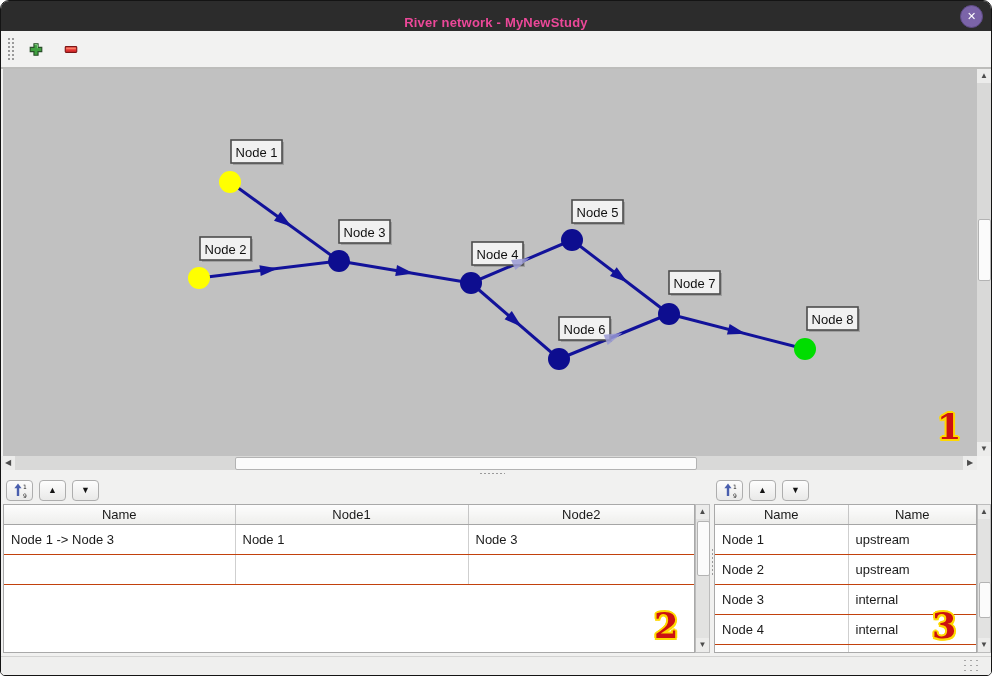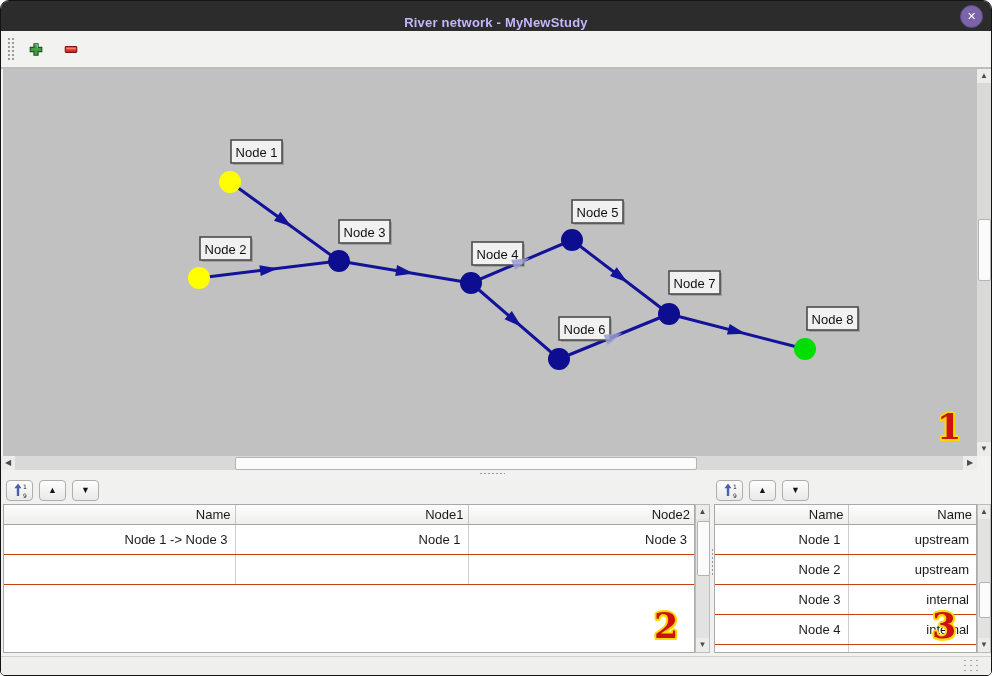--- a/index.html
+++ b/index.html
@@ -1,20 +1,20 @@
 <!DOCTYPE html>
 <html><head>
 <meta charset="utf-8">
 <style>
   html,body{margin:0;padding:0;background:#ffffff;font-family:"Liberation Sans","DejaVu Sans",sans-serif;}
   .window{position:relative;width:990px;height:674px;border:1px solid #141414;border-radius:9px 9px 5px 5px;overflow:hidden;background:#f1f1f0;}
 
   
   .titlebar{position:absolute;left:0;top:0;width:100%;height:30px;background:#2c2c2c;display:flex;align-items:center;justify-content:center;}
-  .titlebar .title{color:#c4b5fd;font-size:13px;font-weight:bold;letter-spacing:.2px;margin-top:13px;}
+  .titlebar .title{color:#ec4899;font-size:13px;font-weight:bold;letter-spacing:.2px;margin-top:13px;}
   .close-btn{position:absolute;right:8px;top:4px;width:21px;height:21px;border-radius:50%;background:#7b64a8;border:1px solid #5e4b85;display:flex;align-items:center;justify-content:center;cursor:pointer;}
   .close-btn span{color:#ffffff;font-size:11px;font-weight:bold;line-height:1;}
 
   
   .toolbar{position:absolute;left:0;top:30px;width:100%;height:36px;background:#f2f2f1;border-bottom:2px solid #bdbdbb;display:flex;align-items:center;}
   .tb-grip{width:7px;height:24px;margin-left:6px;background-image:radial-gradient(#9a9a9a 1px,transparent 1.2px);background-size:4px 4px;}
   .tb-btn{width:26px;height:26px;margin-left:9px;border:none;background:transparent;display:flex;align-items:center;justify-content:center;cursor:pointer;}
 
   
   .canvas-wrap{position:absolute;left:0;top:68px;width:990px;height:401px;background:#f1f1f0;}
@@ -33,21 +33,21 @@
   .h-splitter{position:absolute;left:0;top:469px;width:100%;height:7px;background:#f1f1f0;}
   .h-splitter .dots{position:absolute;left:478px;top:2px;width:26px;height:4px;background-image:radial-gradient(#9a9a9a .8px,transparent 1px);background-size:4px 3px;}
   .v-dots{position:absolute;background-image:radial-gradient(#9a9a9a .8px,transparent 1px);background-size:3px 4px;width:4px;height:28px;}
 
   
   .panels{position:absolute;left:0;top:476px;width:100%;height:179px;background:#f1f1f0;}
   .mini-toolbar{position:absolute;top:1px;height:24px;display:flex;align-items:center;gap:6px;}
   .mini-btn{width:27px;height:21px;background:linear-gradient(#fdfdfd,#e9e9e8);border:1px solid #aeaeae;border-radius:4px;display:flex;align-items:center;justify-content:center;cursor:pointer;padding:0;}
   .mini-btn .tri{font-size:9px;color:#141414;line-height:1;}
 
-  .tablebox{position:absolute;top:27px;height:149px;background:#ffffff;border:1px solid #a9a9a9;box-sizing:border-box;overflow:hidden;text-align:right;}
+  .tablebox{position:absolute;top:27px;height:149px;background:#ffffff;border:1px solid #a9a9a9;box-sizing:border-box;overflow:hidden;}
   table.data-table{border-collapse:collapse;table-layout:fixed;width:100%;font-size:13px;color:#1a1a1a;background:#ffffff;}
   table.data-table th{font-weight:normal;height:19px;padding:0 4px;background:linear-gradient(#fdfdfd,#eeeeec);border-bottom:1px solid #a5a5a5;border-right:1px solid #c6c6c6;overflow:hidden;white-space:nowrap;}
   table.data-table th:last-child{border-right:none;}
   table.data-table td{height:29px;padding:0 7px;border-right:1px solid #cfcfcf;border-bottom:1px solid #c2410c;overflow:hidden;white-space:nowrap;}
   table.data-table td:last-child{border-right:none;}
 
   .tsb{position:absolute;top:27px;width:15px;height:149px;background:#e2e2e1;border:1px solid #bcbcbc;box-sizing:border-box;}
 
   
   .statusbar{position:absolute;left:0;top:655px;width:100%;height:19px;background:#efefee;border-top:1px solid #d2d2d1;}

